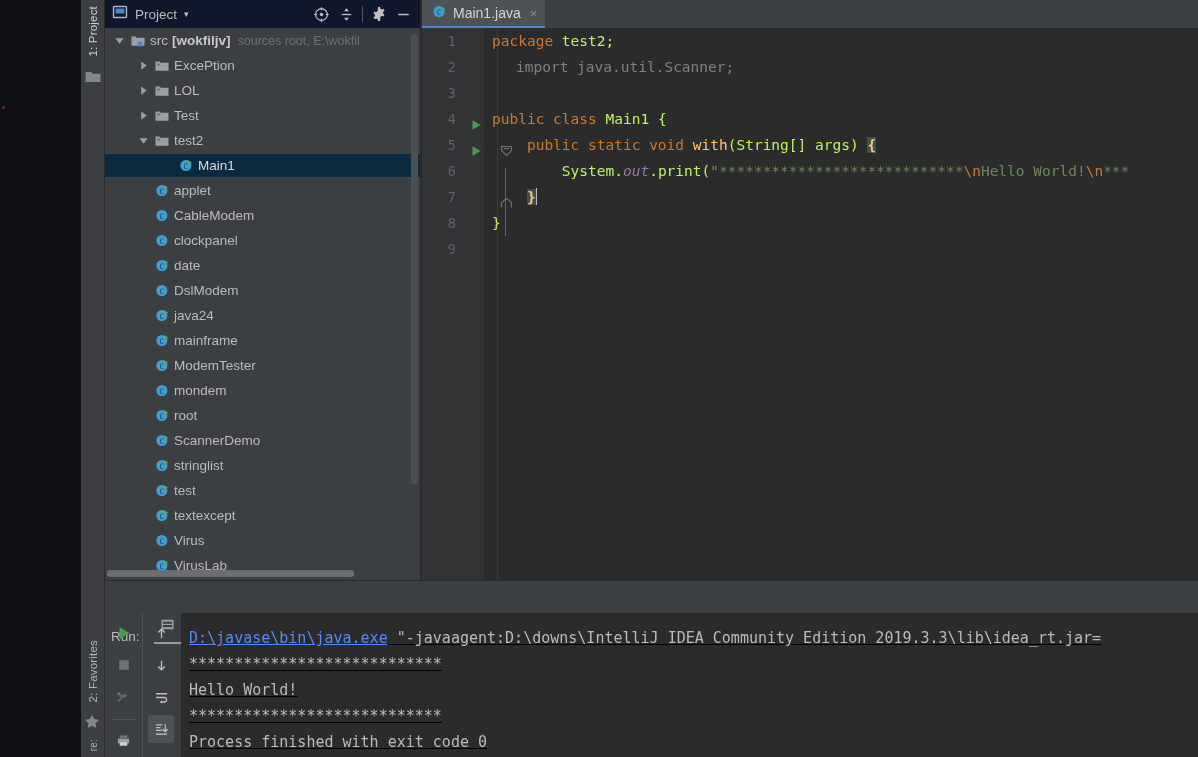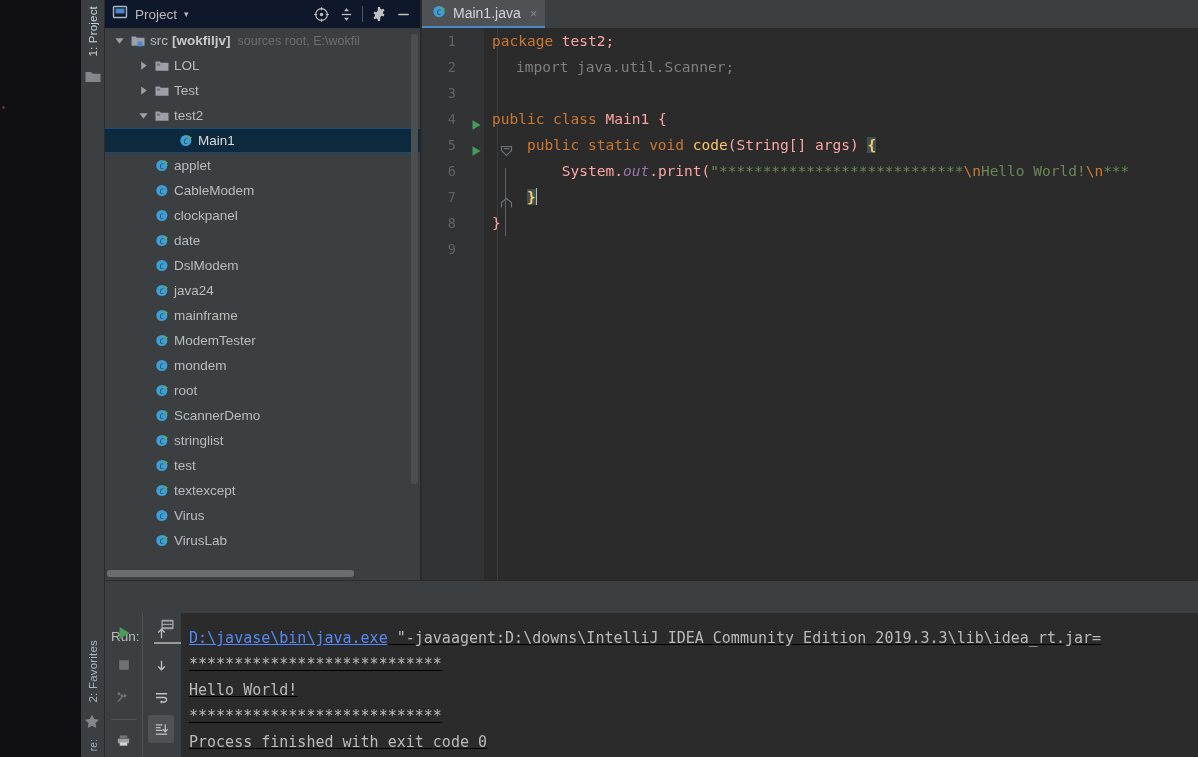--- a/index.html
+++ b/index.html
@@ -134,21 +134,21 @@
   .fold-rail {
     position: absolute; left: 62px; top: 0; width: 14px; height: 552px;
     background: #2b2b2b; border-right: 1px solid #393b3d;
   }
   .fold-line {
     position: absolute; left: 83px; top: 140px; width: 1px; height: 68px;
     background: #606366;
   }
 
   .kw    { color: #cc7832; }
-  .plain { color: #fca5a5; margin-top: 15px; }
+  .plain { color: #bef264; margin-top: 15px; }
   .dim   { color: #808080; margin-left: 24px; }
   .str   { color: #6a8759; }
   .esc   { color: #cc7832; }
   .fnc   { color: #ffc66d; }
   .fld   { color: #9876aa; font-style: italic; }
   .brace-hl { background: #3b514d; color: #ffc66d; font-weight: bold; }
   .caret {
     display: inline-block; width: 1px; height: 17px; background: #bbbbbb;
     vertical-align: -3px;
   }
@@ -273,20 +273,34 @@
             </span>
             <span class="tw" style="margin-left: 3px;">
               <svg viewBox="0 0 16 16" width="16" height="16">
                 <path d="M1.5 3.5h4.2l1.1 1.3h7.7v8H1.5z" fill="#9aa0a6"></path>
                 <rect x="7.5" y="8.5" width="5" height="5" fill="#4a88c7"></rect>
               </svg>
             </span>
             <span class="tree-label">src</span>
             <span class="tree-label tree-bold">[wokfiljv]</span>
             <span class="tree-note">sources root, E:\wokfil</span>
+          </div>
+          <div class="tree-row" style="padding-left: 30px;">
+            <span class="tw">
+              <svg viewBox="0 0 12 12" width="11" height="11">
+                <path d="M3.5 1.5v9L9.5 6z" fill="#9aa0a6"></path>
+              </svg>
+            </span>
+            <span class="tw" style="margin-left: 3px;">
+              <svg viewBox="0 0 16 16" width="16" height="16">
+                <path d="M1.5 3.5h4.2l1.1 1.3h7.7v8H1.5z" fill="#9aa0a6"></path>
+                <rect x="3" y="5.6" width="3.2" height="2" fill="#6f7478"></rect>
+              </svg>
+            </span>
+            <span class="tree-label">ExcePtion</span>
           </div>
           <div class="tree-row" style="padding-left: 30px;">
             <span class="tw">
               <svg viewBox="0 0 12 12" width="11" height="11">
                 <path d="M3.5 1.5v9L9.5 6z" fill="#9aa0a6"></path>
               </svg>
             </span>
             <span class="tw" style="margin-left: 3px;">
               <svg viewBox="0 0 16 16" width="16" height="16">
                 <path d="M1.5 3.5h4.2l1.1 1.3h7.7v8H1.5z" fill="#9aa0a6"></path>
@@ -537,21 +551,21 @@
           <div class="code-line"><span class="gutter-num">2</span><span class="code-text"><span class="dim">import java.util.Scanner;</span></span></div>
           <div class="code-line"><span class="gutter-num">3</span><span class="code-text"></span></div>
           <div class="code-line"><span class="gutter-num">4</span><span class="gutter-run"><svg viewBox="0 0 12 12" width="12" height="12">
                 <path d="M2.5 1.2l8 4.8-8 4.8z" fill="#499c54"></path>
               </svg></span><span class="code-text"><span class="kw">public class </span><span class="plain">Main1 </span><span class="plain">{</span></span></div>
           <div class="code-line"><span class="gutter-num">5</span><span class="gutter-run"><svg viewBox="0 0 12 12" width="12" height="12">
                 <path d="M2.5 1.2l8 4.8-8 4.8z" fill="#499c54"></path>
               </svg></span><span class="gutter-fold"><svg viewBox="0 0 13 12" width="13" height="12">
                 <path d="M1.5 1.5h10v4l-5 5-5-5z" fill="none" stroke="#6e7275" stroke-width="1.2"></path>
                 <path d="M3.8 3.6h5.4" stroke="#6e7275" stroke-width="1.2"></path>
-              </svg></span><span class="code-text"><span class="plain">    </span><span class="kw">public static void </span><span class="fnc">code</span><span class="plain">(String[] args) </span><span class="brace-hl">{</span></span></div>
+              </svg></span><span class="code-text"><span class="plain">    </span><span class="kw">public static void </span><span class="fnc">with</span><span class="plain">(String[] args) </span><span class="brace-hl">{</span></span></div>
           <div class="code-line"><span class="gutter-num">6</span><span class="code-text"><span class="plain">        System.</span><span class="fld">out</span><span class="plain">.print(</span><span class="str">"****************************</span><span class="esc">\n</span><span class="str">Hello World!</span><span class="esc">\n</span><span class="str">***</span></span></div>
           <div class="code-line"><span class="gutter-num">7</span><span class="gutter-fold"><svg viewBox="0 0 13 12" width="13" height="12">
                 <path d="M1.5 10.5v-5l5-4 5 4v5" fill="none" stroke="#6e7275" stroke-width="1.2"></path>
               </svg></span><span class="code-text"><span class="plain">    </span><span class="brace-hl">}</span><span class="caret"></span></span></div>
           <div class="code-line"><span class="gutter-num">8</span><span class="code-text"><span class="plain">}</span></span></div>
           <div class="code-line"><span class="gutter-num">9</span><span class="code-text"></span></div>
         </div>
     </div>
   </div>
 

